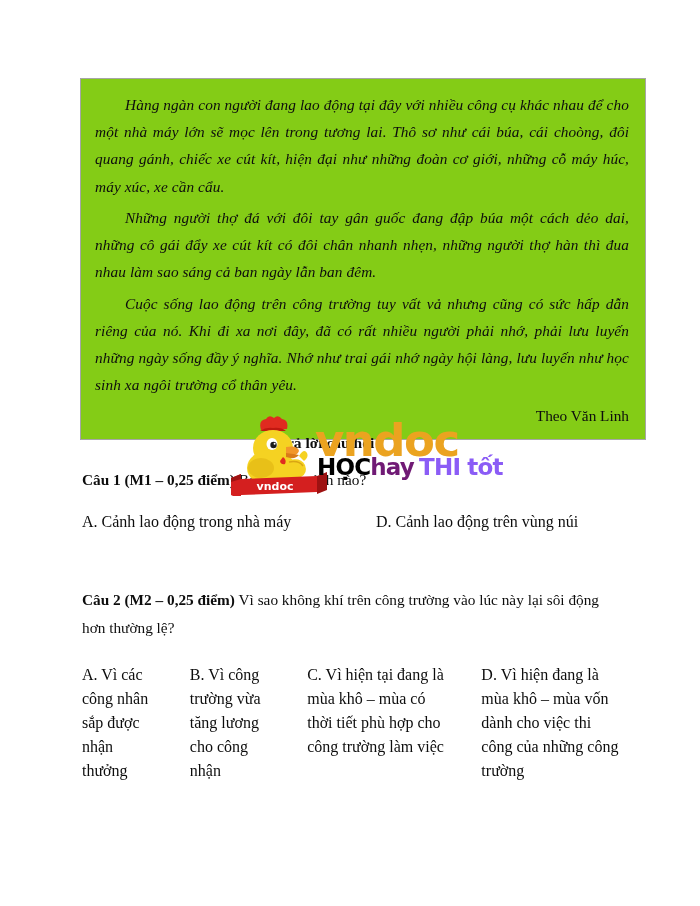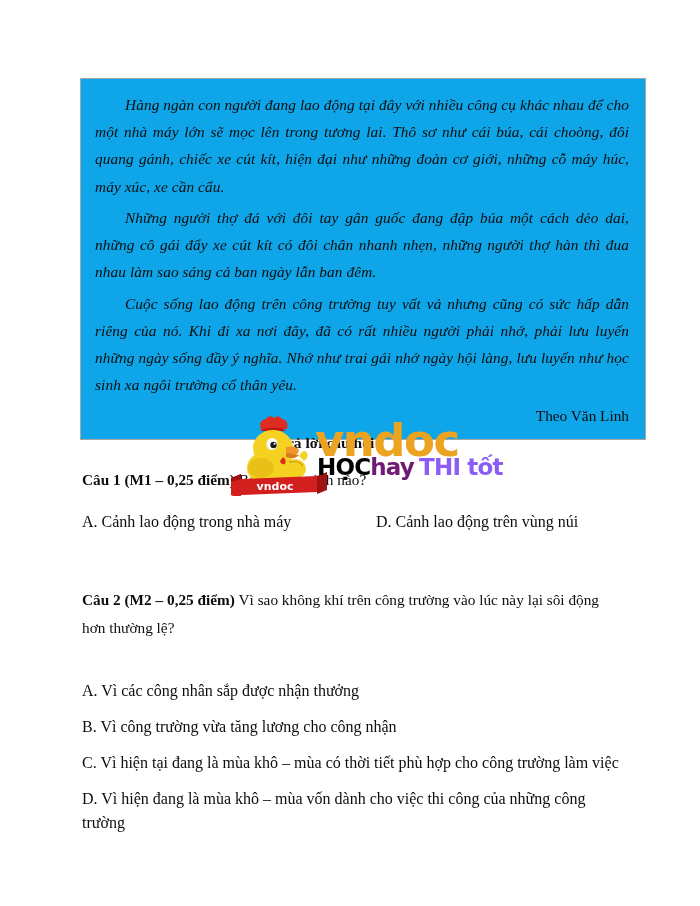--- a/index.html
+++ b/index.html
@@ -22,21 +22,21 @@
   }
 
   
   .passage-box {
     position: absolute;
     left: 80px;
     top: 78px;
     width: 566px;
     border: 1px solid #a6a6a6;
     padding: 12px 16px 10px 14px;
-    background: #0ea5e9;
+    background: #84cc16;
   }
   .passage-p {
     font-style: italic;
     font-size: 15.3px;
     line-height: 1.78;
     text-align: justify;
     text-indent: 30px;
     margin: 0;
     letter-spacing: 0.1px;
   }
@@ -79,23 +79,23 @@
   .qlabel { font-weight: bold; }
 
   .options-grid {
     display: grid;
     grid-template-columns: 294px 1fr;
     row-gap: 18px;
     margin-top: 16px;
   }
   .options-stack {
     display: flex;
-    flex-direction: column;
-    gap: 12px;
-    margin-top: 36px;
+    flex-direction: row;
+    gap: 37px;
+    margin-top: 20px;
   }
   .option {
     font-size: 16px;
     line-height: 1.5;
     white-space: nowrap;
   }
   .option.wrapok { white-space: normal; }
 
   
   .watermark {

